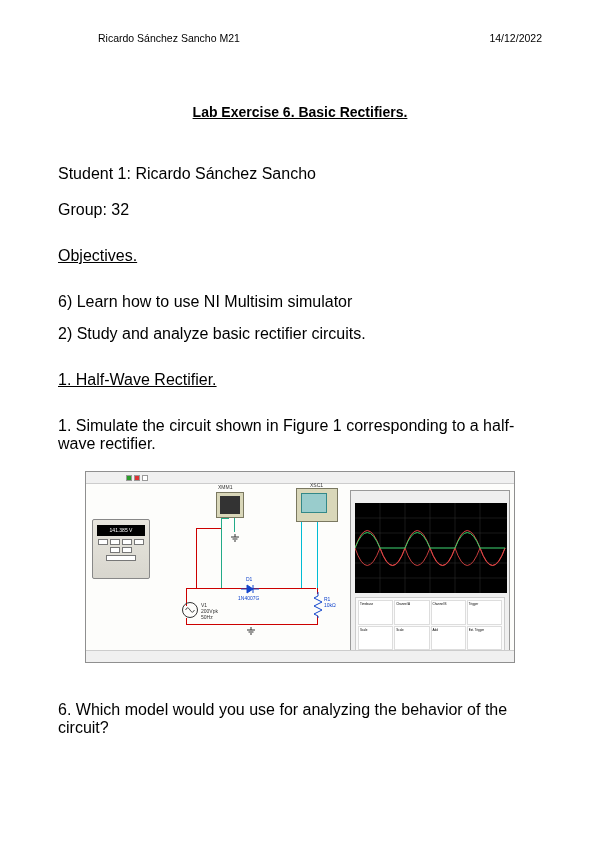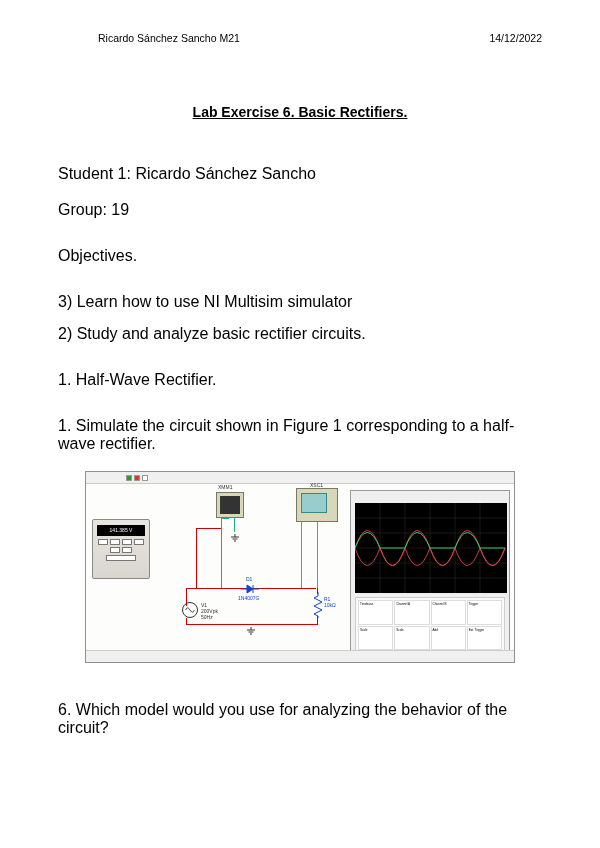--- a/index.html
+++ b/index.html
@@ -20,21 +20,21 @@
       margin-bottom: 60px;
       padding-left: 40px;
     }
     .title {
       text-align: center;
       font-size: 14px;
       text-decoration: underline;
       margin-bottom: 45px;
     }
     .line { margin-bottom: 18px; font-size: 16px; }
-    .section-head { margin-top: 28px; margin-bottom: 28px; }
+    .section-head { text-decoration: underline; margin-top: 28px; margin-bottom: 28px; }
     .obj-item { margin-bottom: 14px; }
     .fig-wrap {
       margin: 18px auto 0;
       width: 430px;
       height: 192px;
       background: #fdfdfb;
       border: 1px solid #8f8f8f;
       position: relative;
       overflow: hidden;
     }
@@ -90,24 +90,24 @@
 <body>
 
 <div class="header-row">
   <span>Ricardo Sánchez Sancho M21</span>
   <span>14/12/2022</span>
 </div>
 
 <h1 class="title">Lab Exercise 6. Basic Rectifiers.</h1>
 
 <p class="line">Student 1: Ricardo Sánchez Sancho</p>
-<p class="line">Group:   19</p>
+<p class="line">Group:   32</p>
 
 <p class="line section-head">Objectives.</p>
-<p class="line obj-item">3) Learn how to use NI Multisim simulator</p>
+<p class="line obj-item">6) Learn how to use NI Multisim simulator</p>
 <p class="line obj-item">2) Study and analyze basic rectifier circuits.</p>
 
 <p class="line section-head">1. Half-Wave Rectifier.</p>
 <p class="line">1. Simulate the circuit shown in Figure 1 corresponding to a half-wave rectifier.</p>
 
 <div class="fig-wrap">
   <div class="fig-toolbar">
     <div class="tb-btn tb-play"></div>
     <div class="tb-btn tb-pause"></div>
     <div class="tb-btn"></div>

